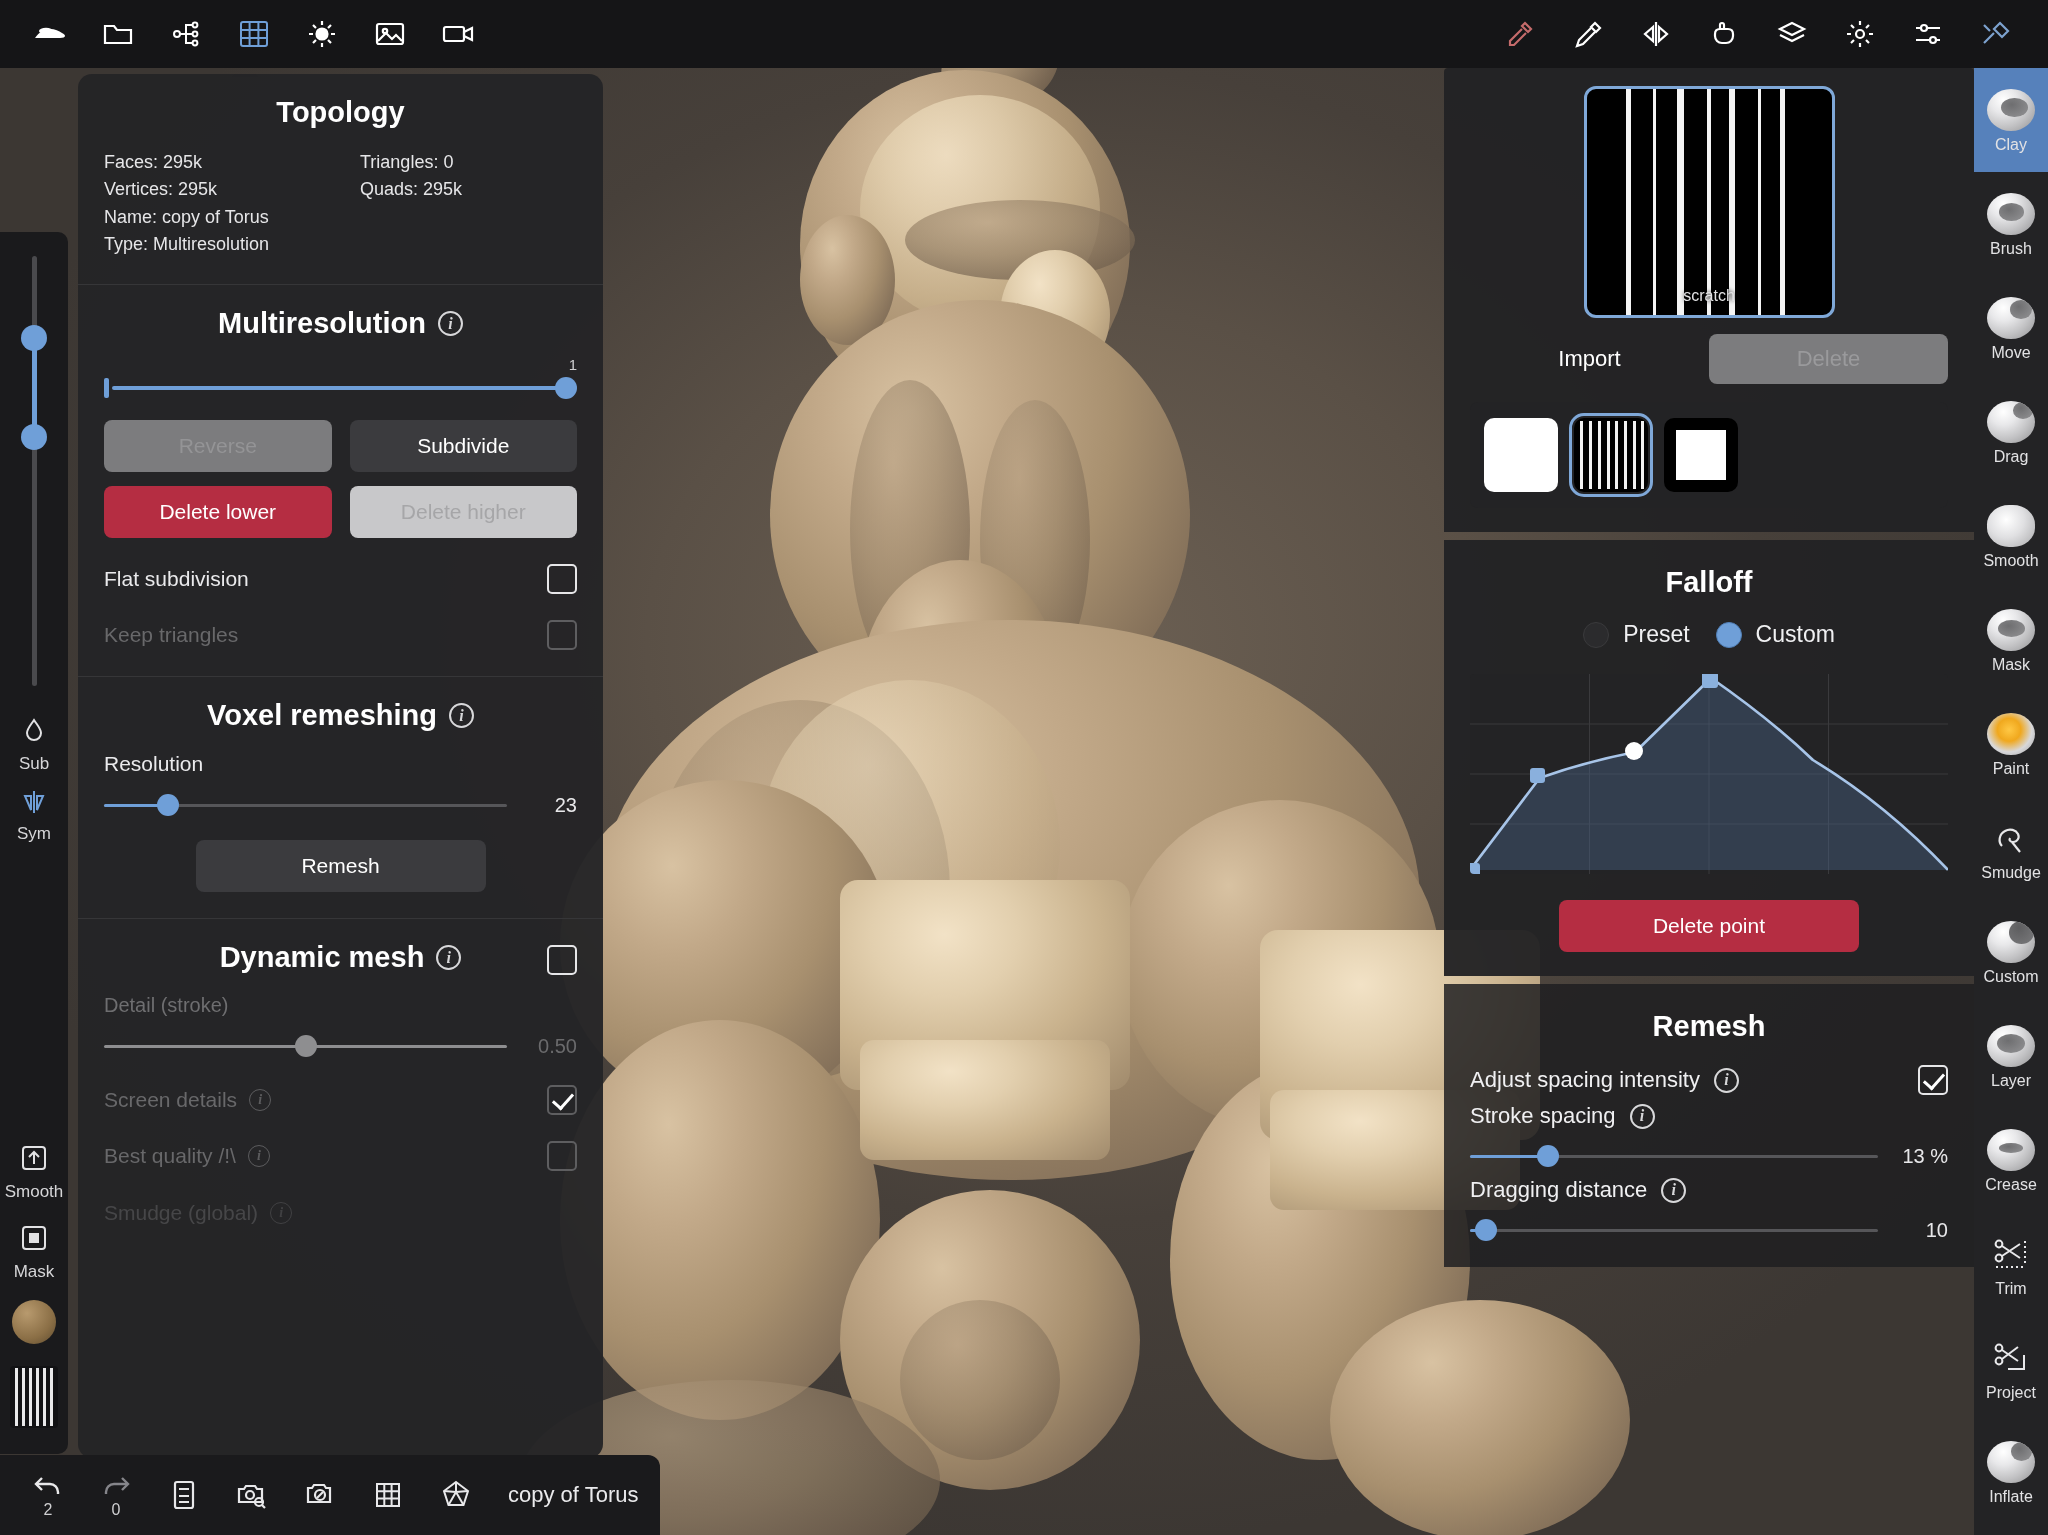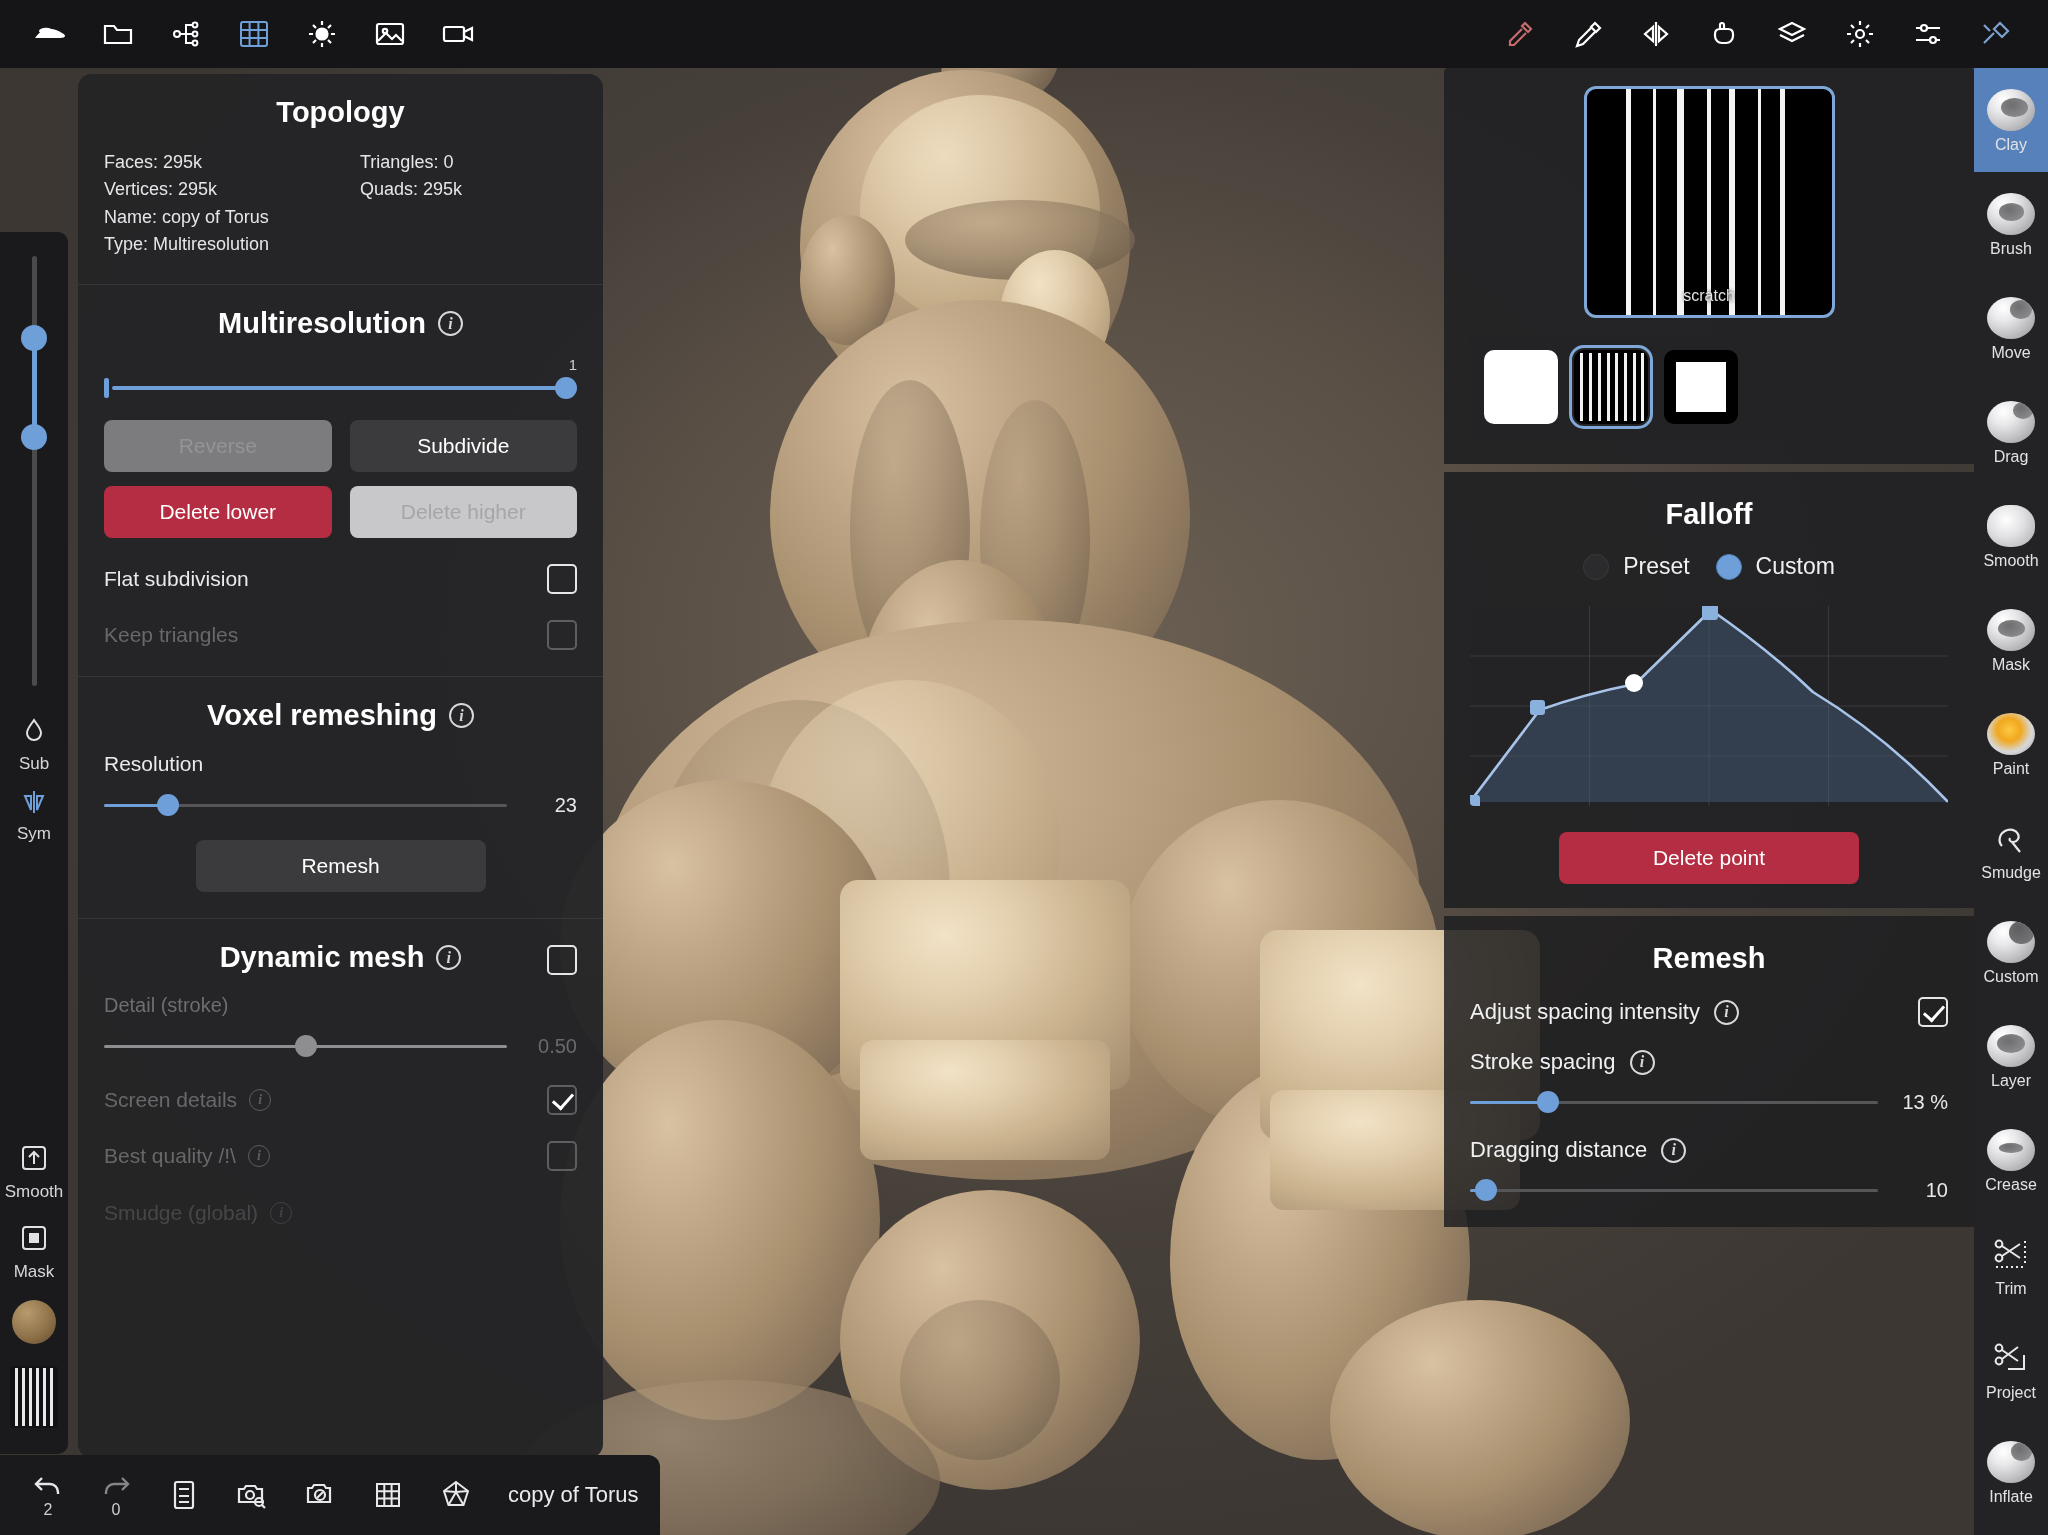--- a/index.html
+++ b/index.html
@@ -194,21 +194,21 @@
   .radio { display: flex; align-items: center; gap: 14px; cursor: pointer; font-size: 23px; color: #f0f0f2; }
   .rdot { width: 26px; height: 26px; border-radius: 50%; background: #2b2b2d; border: 1px solid #3a3a3c; }
   .rdot.on { background: #6f9fd8; border-color: #5180b8; }
 
   .curvebox {
     position: relative; height: 200px; background: #232325; border-radius: 4px; overflow: hidden;
     cursor: crosshair;
   }
   .curvebox svg { display: block; width: 100%; height: 100%; }
 
-  .strokerow { display: flex; align-items: center; margin-top: 22px; }
+  .strokerow { display: flex; align-items: center; margin-top: 8px; }
   .strokerow .lab { font-size: 22px; color: #f0f0f2; display: flex; align-items: center; gap: 14px; }
 
   
   #brushrail {
     position: absolute; right: 0; top: 68px; width: 74px; height: 1467px;
     background: #232325; z-index: 36; overflow: hidden;
   }
   .brush {
     height: 104px; display: flex; flex-direction: column; align-items: center;
     justify-content: center; gap: 3px; cursor: pointer;
@@ -551,20 +551,24 @@
         <div class="tex-prev">
           <div class="scratch" style="left:16%;width:5px;"></div>
           <div class="scratch" style="left:27%;width:3px;"></div>
           <div class="scratch" style="left:37%;width:7px;"></div>
           <div class="scratch" style="left:49%;width:4px;"></div>
           <div class="scratch" style="left:58%;width:6px;"></div>
           <div class="scratch" style="left:70%;width:3px;"></div>
           <div class="scratch" style="left:79%;width:5px;"></div>
           <div class="cap">scratch</div>
         </div>
+      </div>
+      <div class="impdel">
+        <div class="b1">Import</div>
+        <div class="b2">Delete</div>
       </div>
       <div class="thumbs">
         <div class="thumb"></div>
         <div class="thumb scratchy sel">
           <i style="left:8%;"></i>
             <i style="left:20%;"></i>
             <i style="left:32%;"></i>
             <i style="left:44%;"></i>
           <i style="left:56%;"></i>
             <i style="left:68%;"></i>

